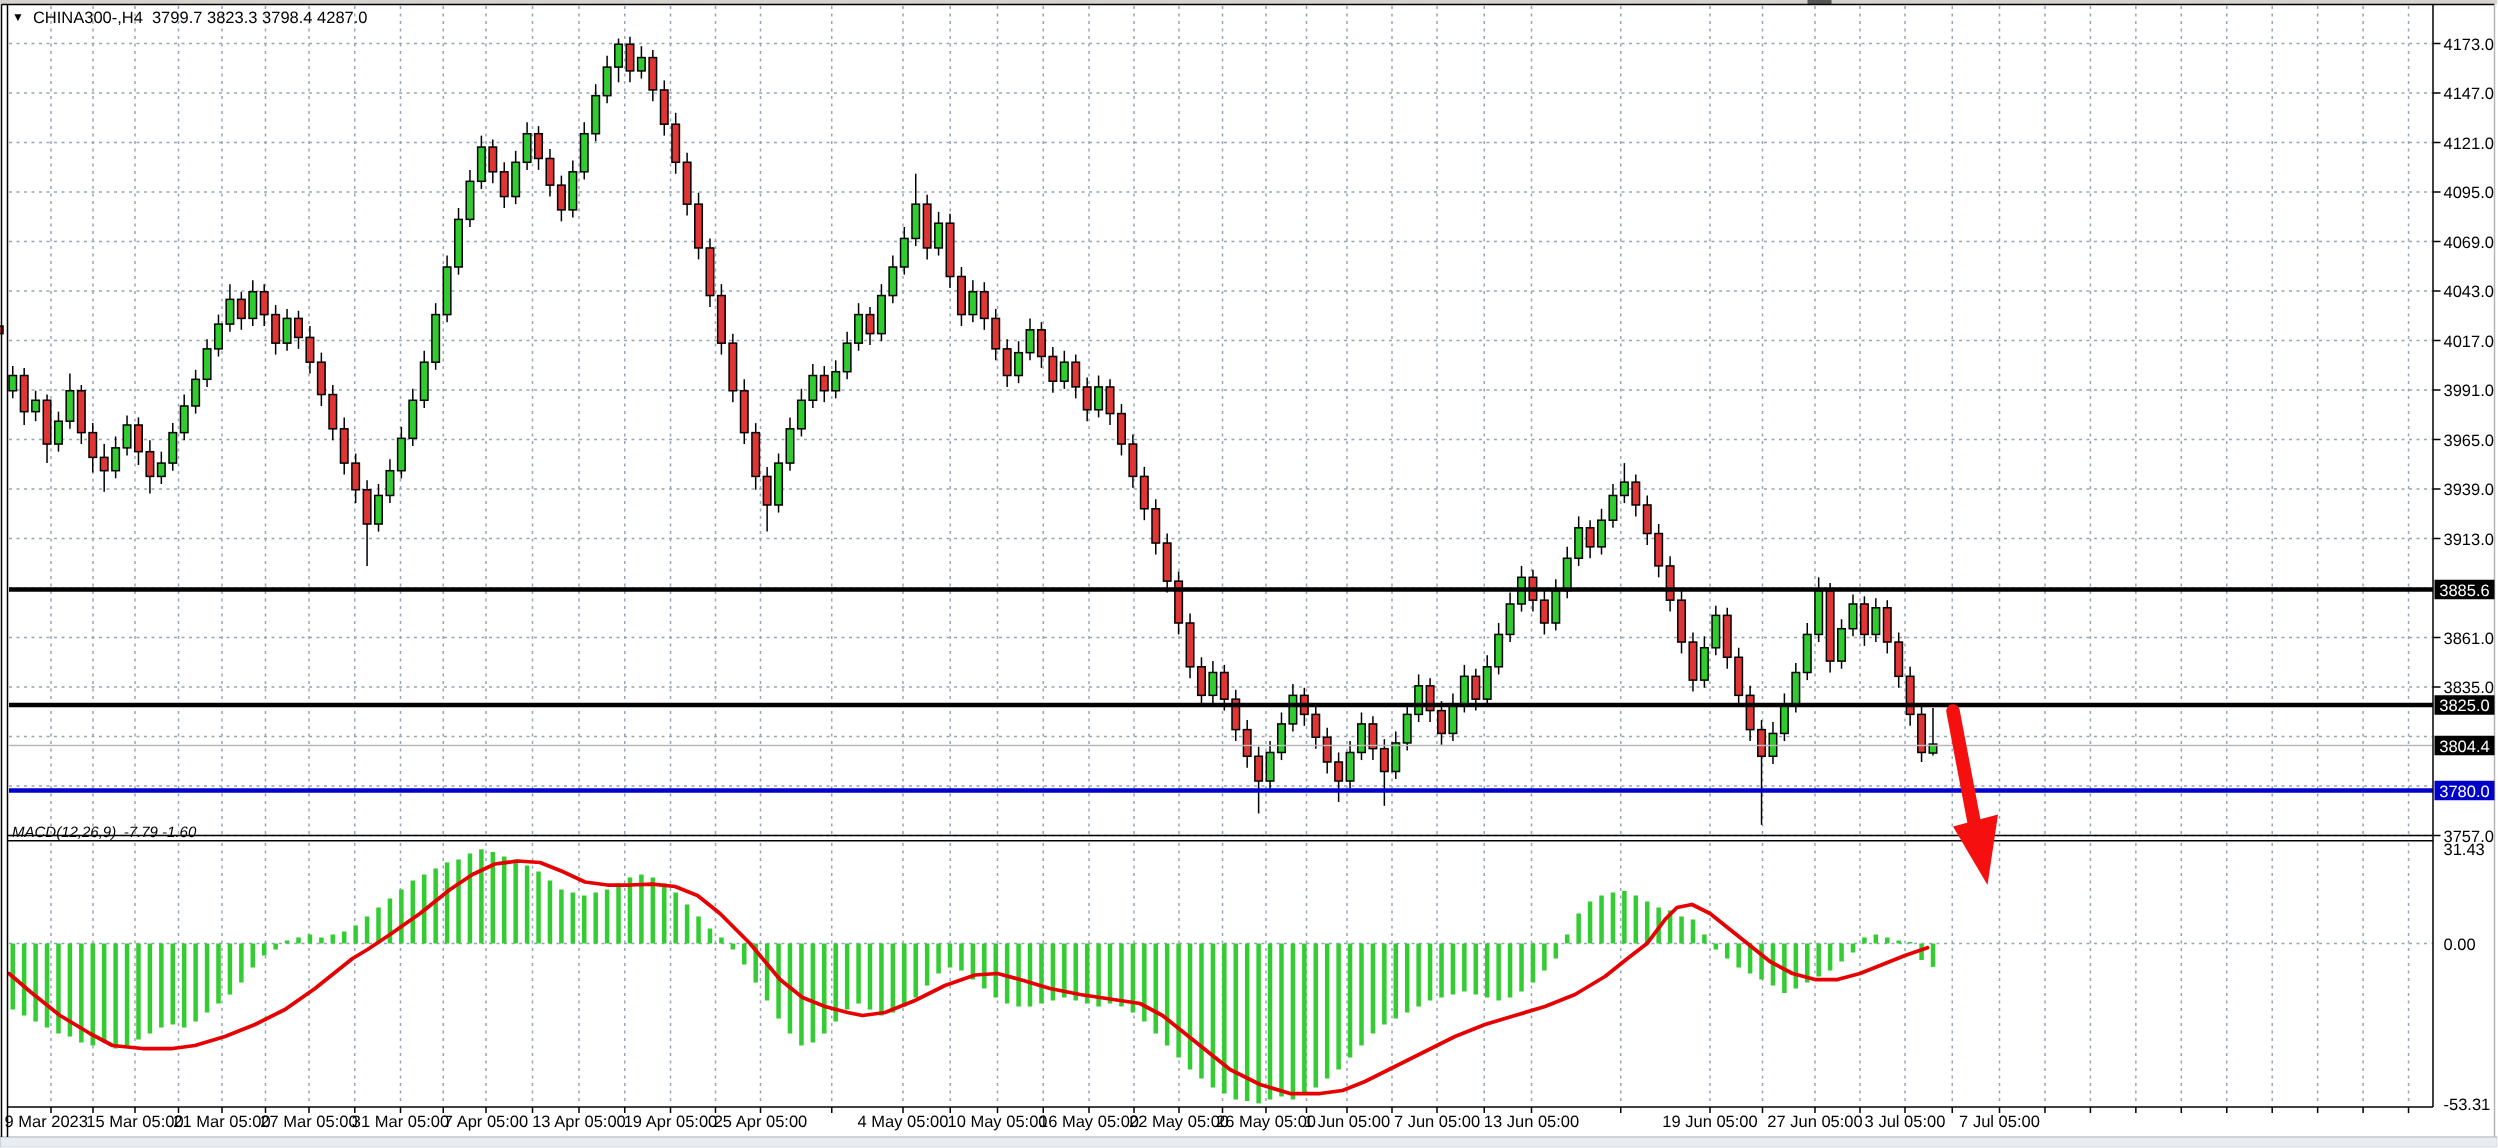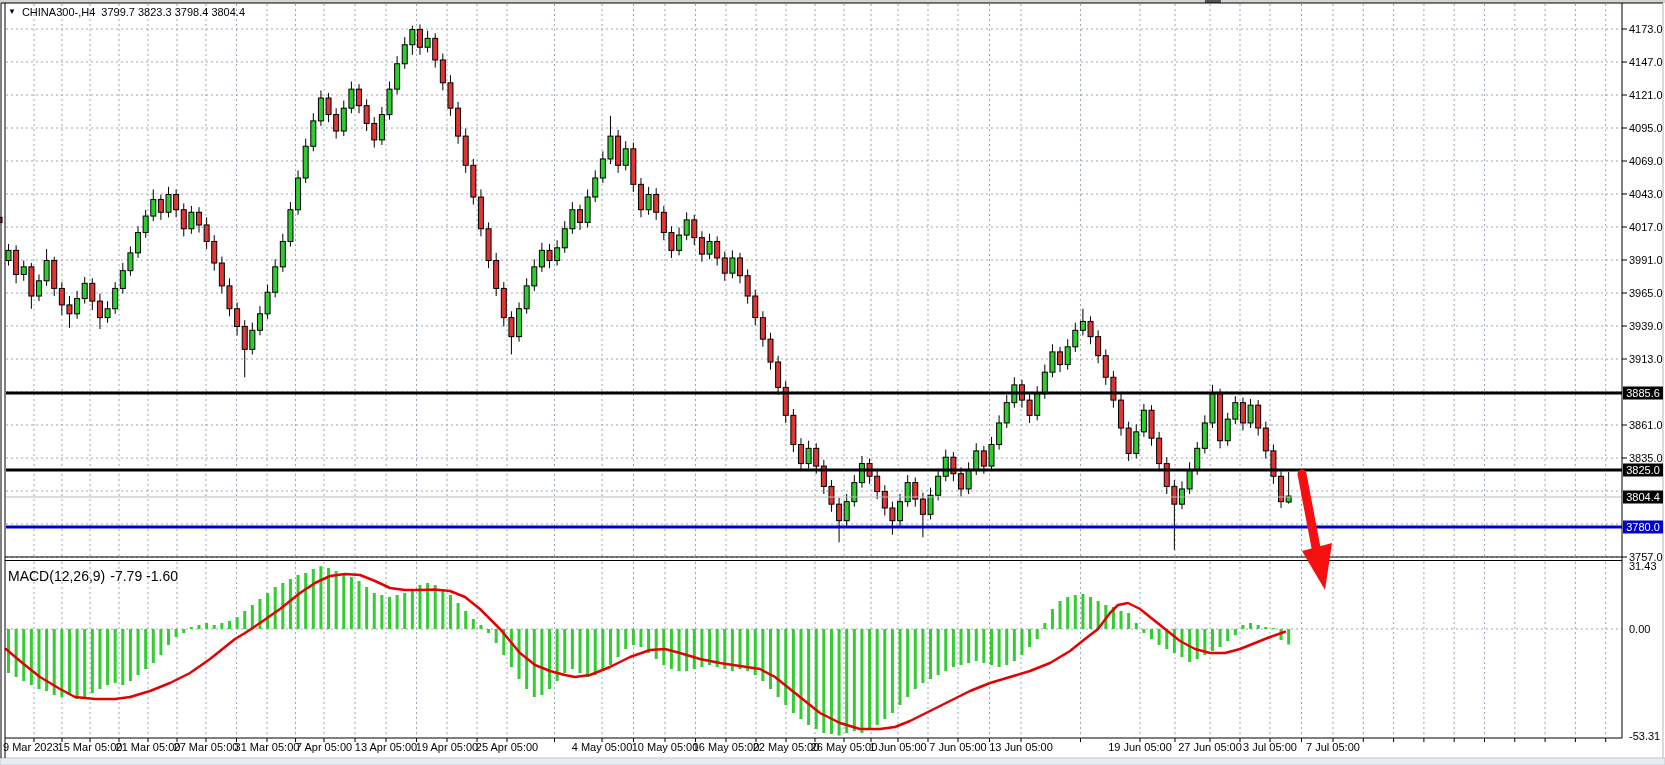--- a/index.html
+++ b/index.html
@@ -1,21 +1,21 @@
 <!DOCTYPE html>
 <html><head>
 <meta charset="utf-8">
 <style>
   html,body{margin:0;padding:0;background:#fff;}
   .screen{position:relative;width:1665px;height:765px;background:#fff;overflow:hidden;
           font-family:"Liberation Sans",sans-serif;}
   svg text{font-family:"Liberation Sans",sans-serif;font-size:11px;fill:#000;}
   .title-bar{position:absolute;left:8px;top:6px;font-size:11px;color:#000;display:flex;gap:6px;align-items:center;}
   .dd-icon{font-size:8px;line-height:10px;}
-  .macd-label{position:absolute;left:8px;top:568px;font-size:14px;color:#000;display:flex;gap:5px;}
+  .macd-label{position:absolute;left:8px;top:550px;font-size:10px;color:#000;display:flex;gap:5px;font-style:italic;}
 </style>
 </head>
 <body>
 
 <div class="screen">
   <svg id="cv" width="1665" height="765">
       <rect x="0" y="0" width="1665" height="3" fill="#d6d3ce"></rect>
       <rect x="1205" y="0" width="16" height="3" fill="#555"></rect>
       <rect x="0" y="758" width="1665" height="7" fill="#e9edf2" stroke="#c0c8d0" stroke-width="1"></rect>
       <g stroke="#95a5b5" stroke-width="1" stroke-dasharray="2,3">
@@ -782,20 +782,20 @@
         <text x="1140" y="751" text-anchor="middle">19 Jun 05:00</text>
         <text x="1210" y="751" text-anchor="middle">27 Jun 05:00</text>
         <text x="1270" y="751" text-anchor="middle">3 Jul 05:00</text>
         <text x="1333" y="751" text-anchor="middle">7 Jul 05:00</text>
       </g>
     </svg>
 
   <div class="title-bar">
     <span class="dd-icon">▼</span>
     <span>CHINA300-,H4</span>
-    <span>3799.7 3823.3 3798.4 3804.4</span>
+    <span>3799.7 3823.3 3798.4 4287.0</span>
   </div>
 
   <div class="macd-label">
     <span>MACD(12,26,9)</span>
     <span>-7.79 -1.60</span>
   </div>
 </div>
 
 </body></html>

